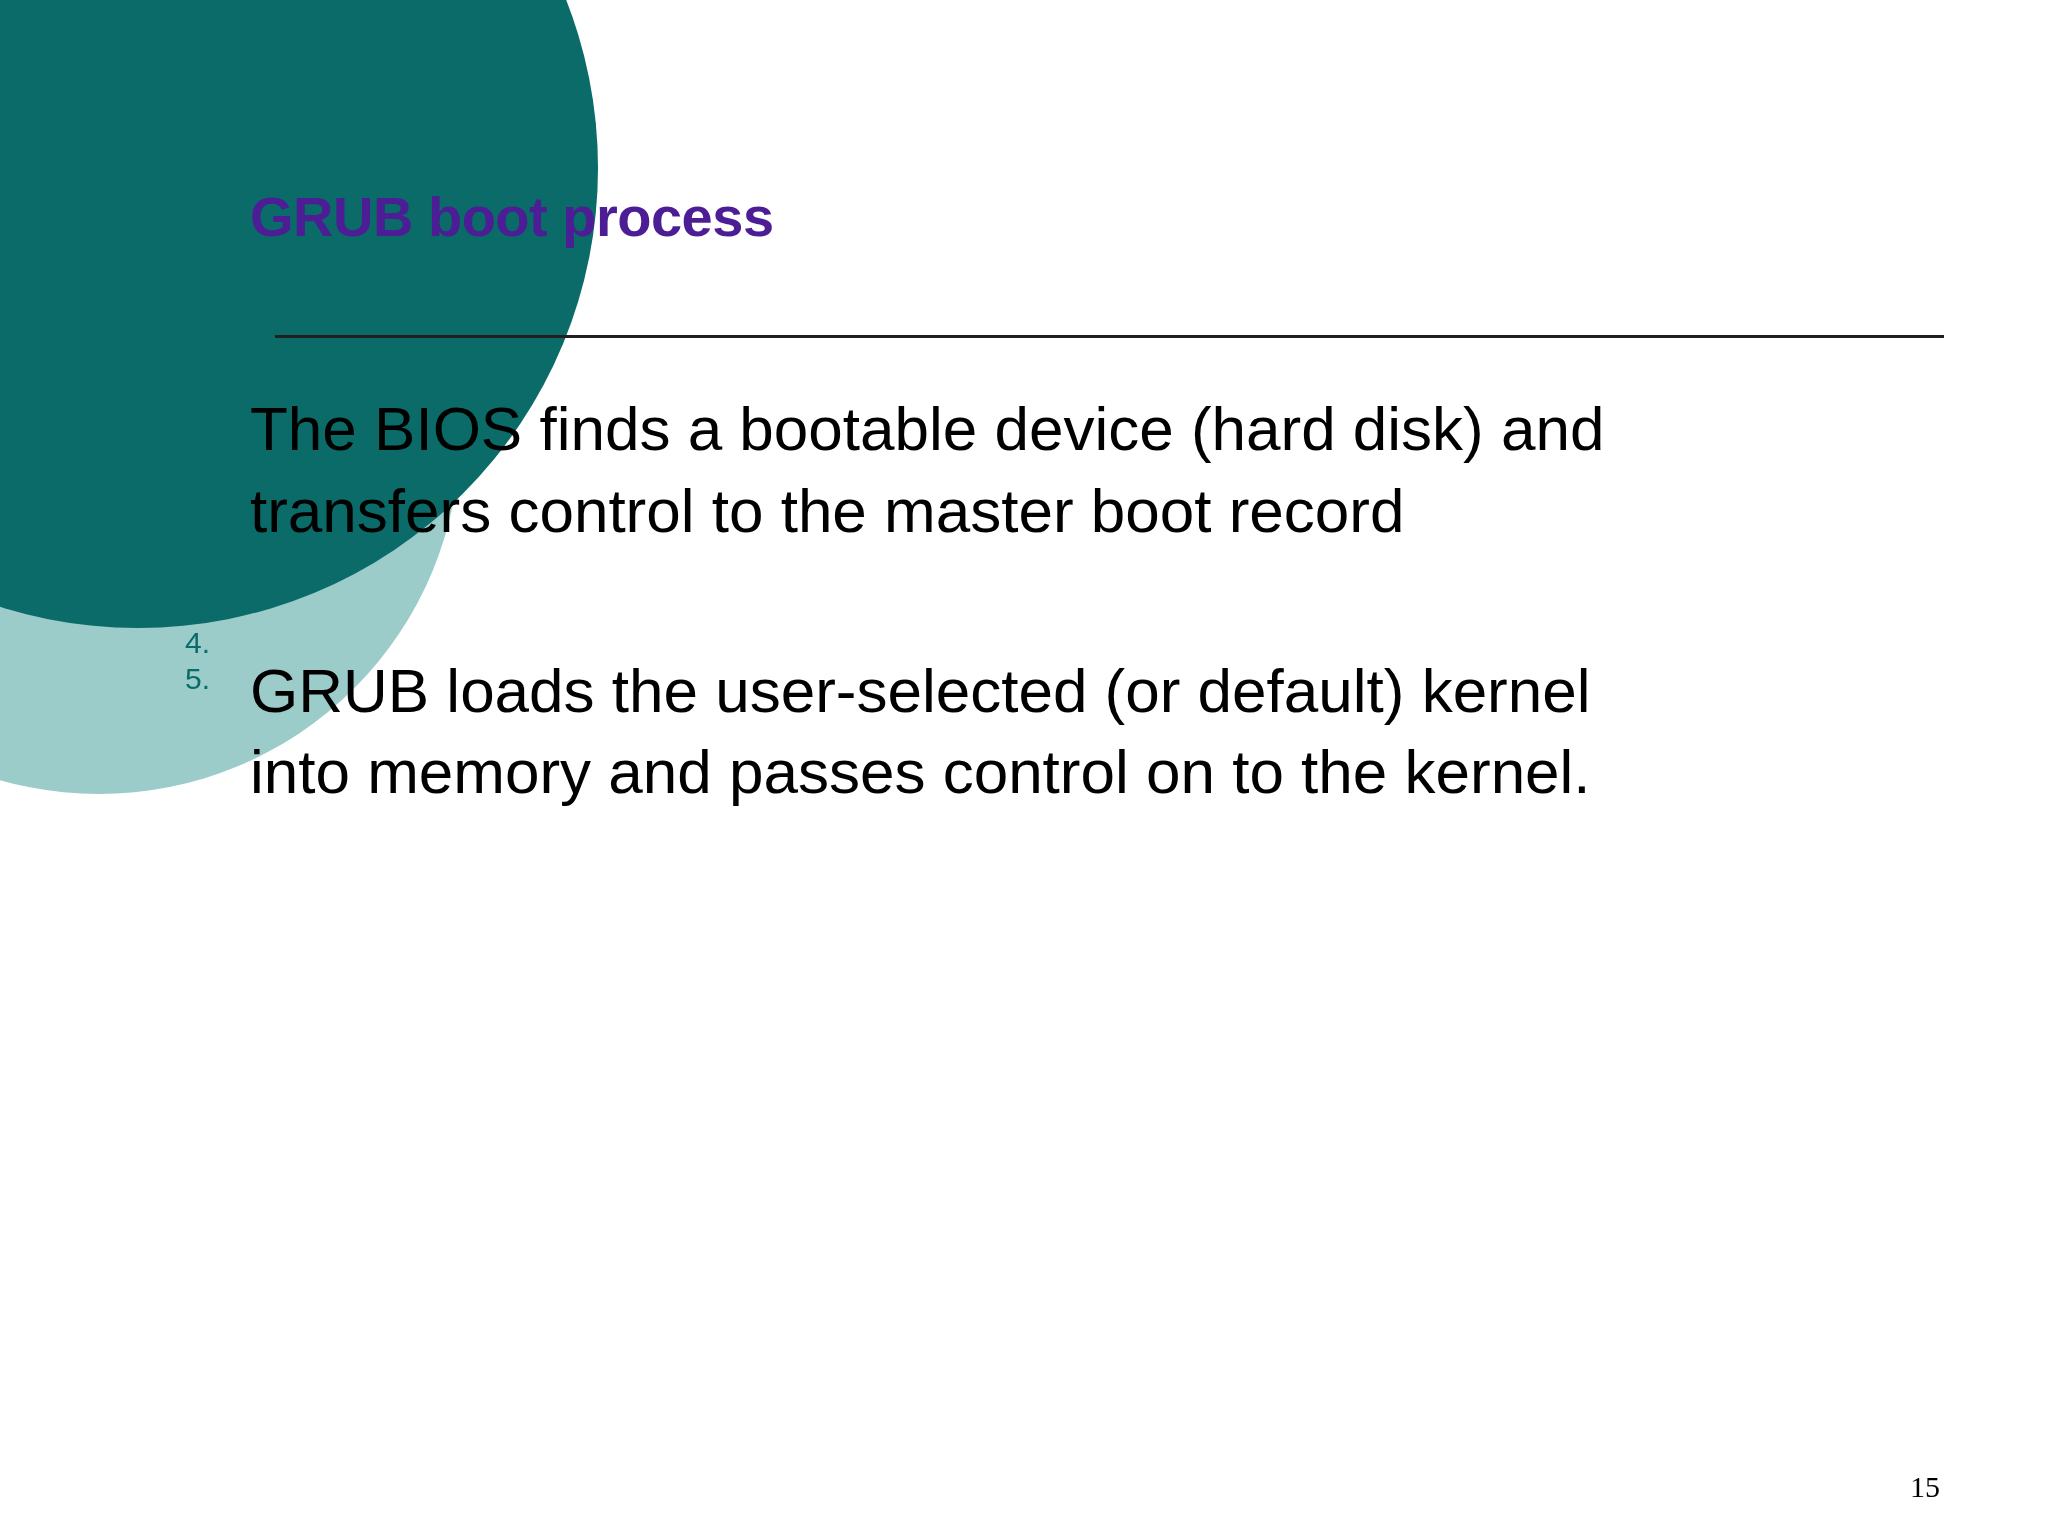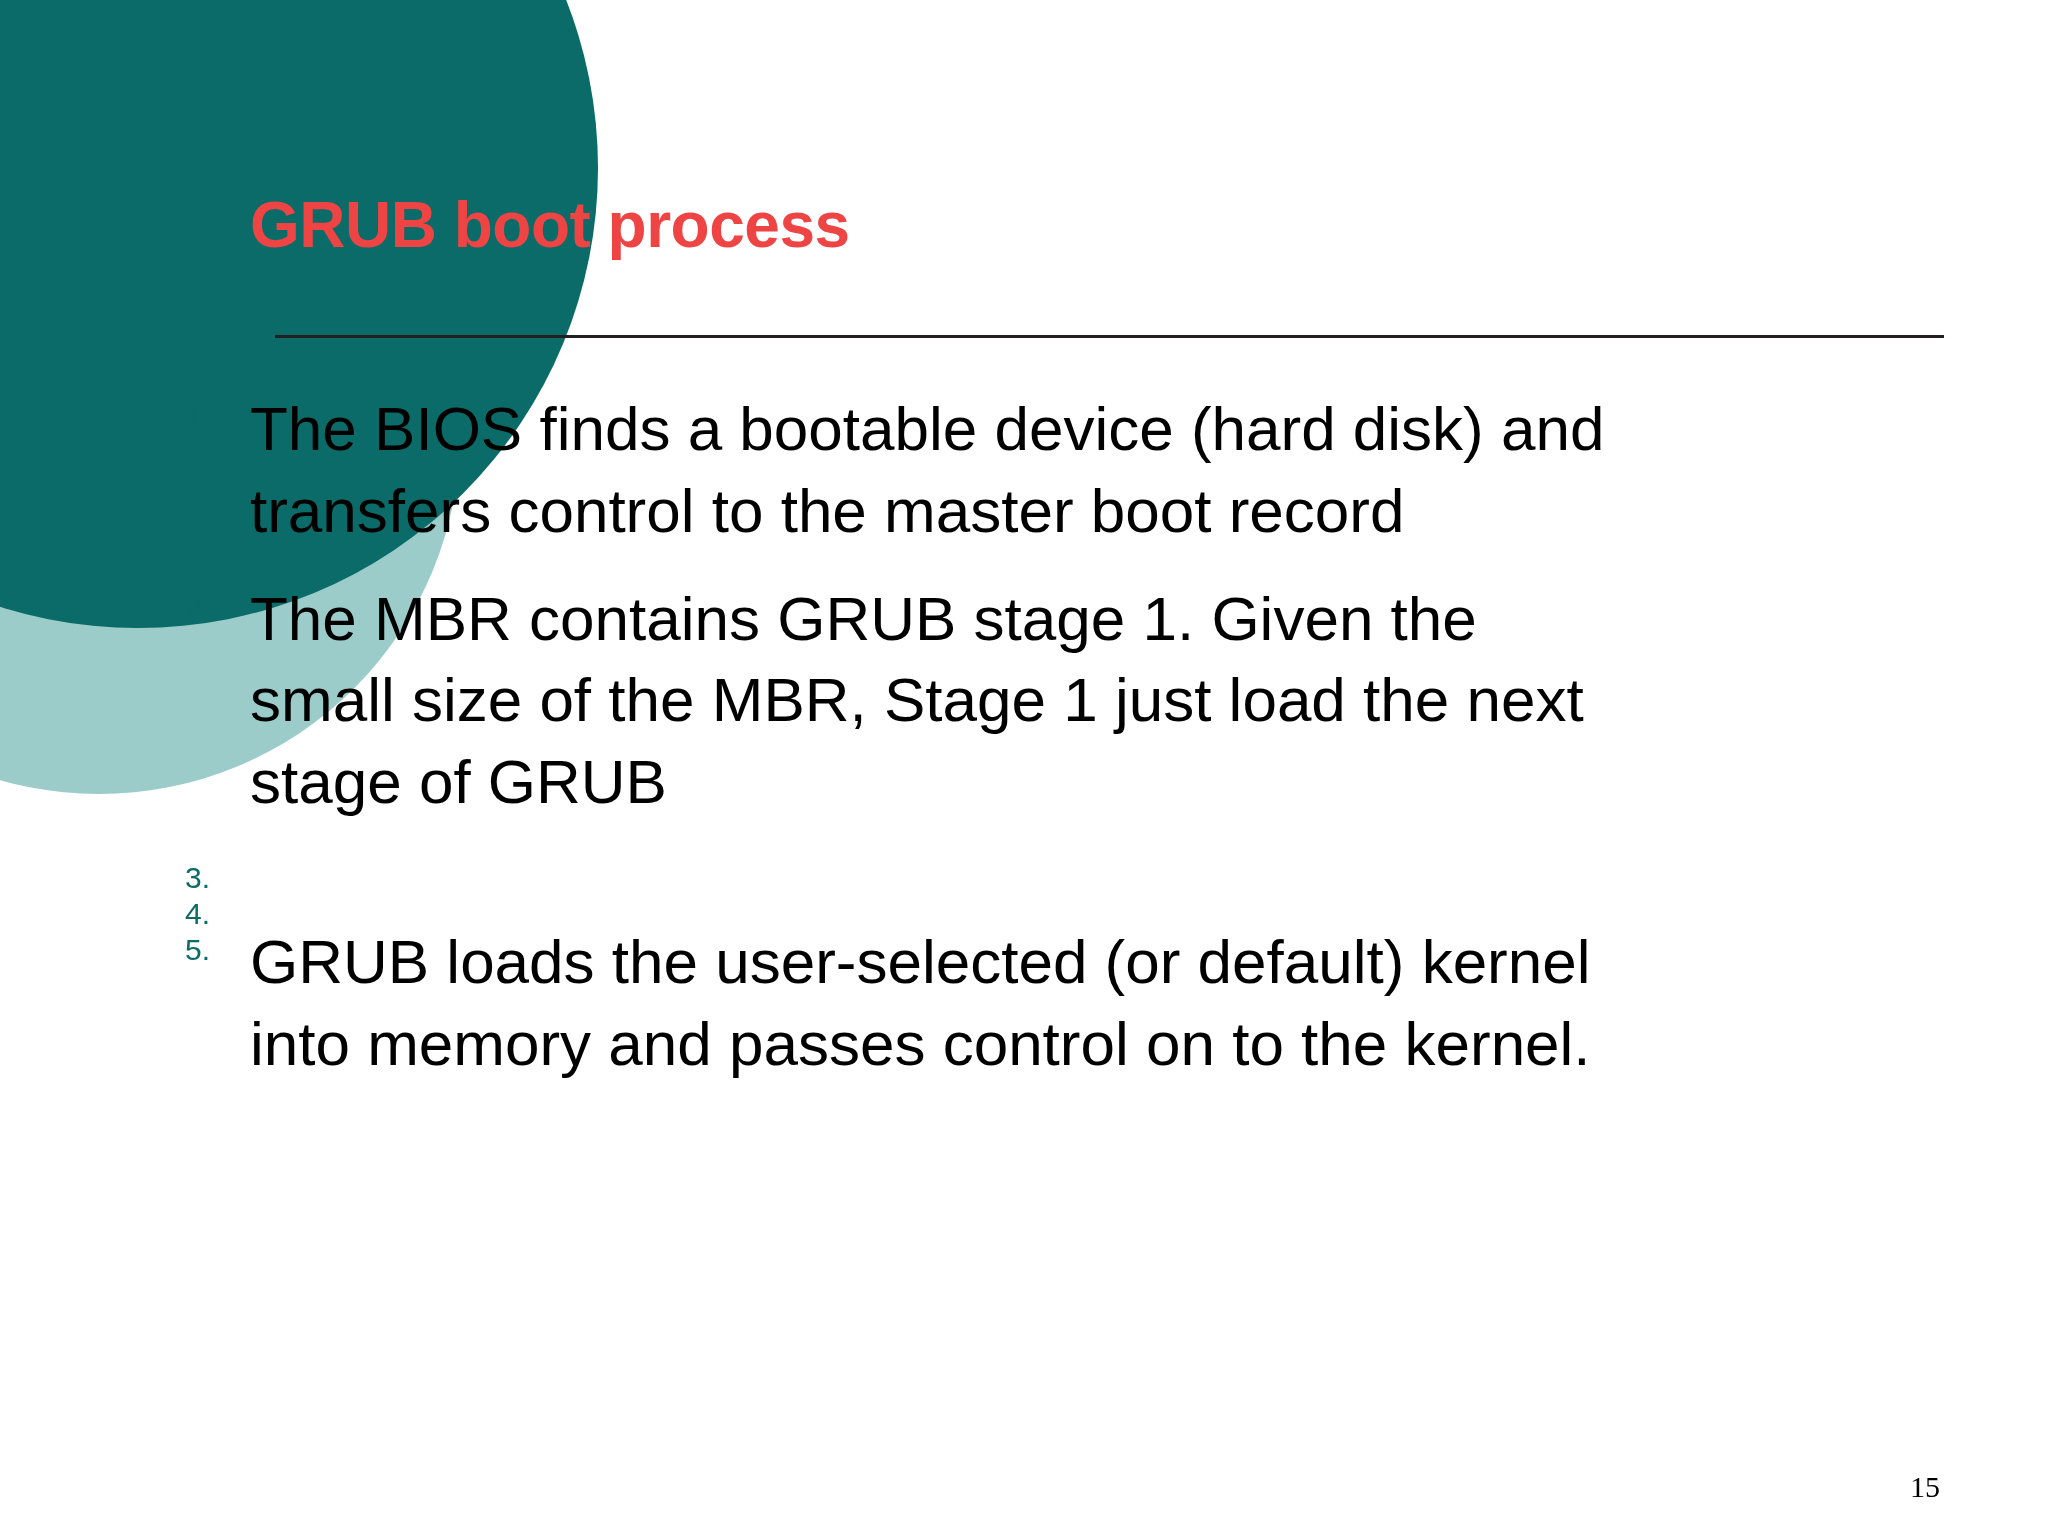--- a/index.html
+++ b/index.html
@@ -44,22 +44,22 @@
     z-index: 2;
   }
 
   
   #title {
     position: absolute;
     left: 250px;
     top: 150px;
     width: 1700px;
     z-index: 5;
-    color: #ef4444;
-    font-size: 64px;
+    color: #4c1d95;
+    font-size: 56px;
     line-height: 1.02;
     letter-spacing: -0.5px;
     white-space: nowrap;
   }
   #title-rule {
     position: absolute;
     left: 275px;
     top: 335px;
     width: 1669px;
     height: 3px;
@@ -127,24 +127,20 @@
   <h1 id="title">GRUB boot process</h1>
   <div id="title-rule"></div>
 
   <div id="content">
     <ol class="bullets">
       <li>
         <span class="num">1.</span>
         <span class="txt">The BIOS finds a bootable device (hard disk) and transfers control to the master boot record</span>
       </li>
       <li>
-        <span class="num">2.</span>
-        <span class="txt">The MBR contains GRUB stage 1. Given the small size of the MBR, Stage 1 just load the next stage of GRUB</span>
-      </li>
-      <li>
         <span class="num">3.</span>
       </li>
       <li>
         <span class="num">4.</span>
       </li>
       <li>
         <span class="num">5.</span>
         <span class="txt">GRUB loads the user-selected (or default) kernel into memory and passes control on to the kernel.</span>
       </li>
     </ol>

